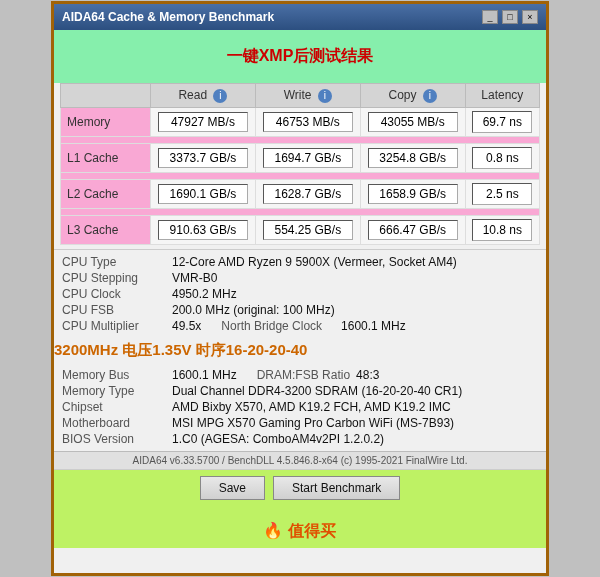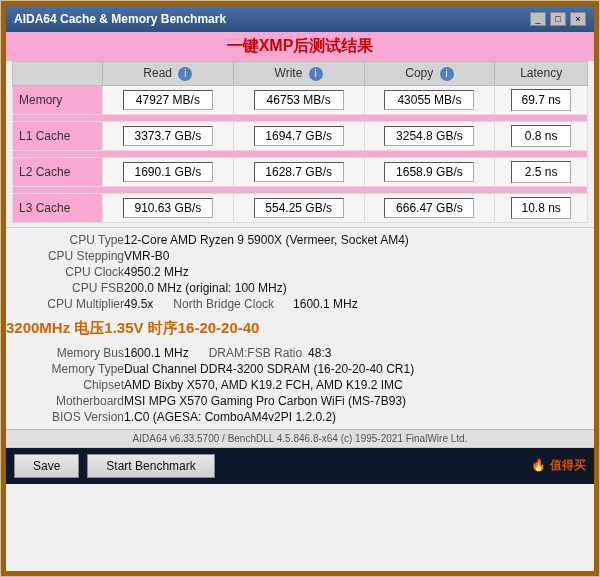--- a/index.html
+++ b/index.html
@@ -7,24 +7,24 @@
       width: 600px;
       height: 577px;
       font-family: "Segoe UI", Arial, sans-serif;
       font-size: 12px;
       background: #c0c0c0;
       display: flex;
       align-items: center;
       justify-content: center;
     }
     .window {
-      width: 598px;
+      width: 498px;
       height: 575px;
       background: #f0f0f0;
-      border: 5px solid #a16207;
+      border: 3px solid #a16207;
       display: flex;
       flex-direction: column;
     }
     .title-bar {
       background: linear-gradient(to bottom, #4a6fa5, #2c4f80);
       color: white;
       padding: 4px 8px;
       display: flex;
       align-items: center;
       justify-content: space-between;
@@ -45,23 +45,23 @@
       background: #c0c0c0;
       border: 1px solid #888;
       font-size: 9px;
       display: flex;
       align-items: center;
       justify-content: center;
       cursor: pointer;
       color: #000;
     }
     .banner {
-      background: #f9a8d4;
-      text-align: center;
-      padding: 4px 0;
+      background: #86efac;
+      text-align: center;
+      padding: 16px 0;
       color: #cc0000;
       font-size: 16px;
       font-weight: bold;
       flex-shrink: 0;
     }
     .bench-table {
       width: 100%;
       border-collapse: collapse;
       flex-shrink: 0;
     }
@@ -130,21 +130,20 @@
     .info-row {
       display: flex;
       padding: 1px 0;
       font-size: 12px;
       align-items: center;
     }
     .info-label {
       width: 110px;
       color: #555;
       flex-shrink: 0;
-      text-align: right;
     }
     .info-value {
       color: #111;
       flex: 1;
     }
     .highlight-banner {
       background: #f0f0f0;
       text-align: left;
       padding: 3px 0;
       color: #cc6600;
@@ -157,25 +156,26 @@
       font-size: 10px;
       color: #555;
       text-align: center;
       border-top: 1px solid #bbb;
       flex-shrink: 0;
     }
     .footer-bar {
       display: flex;
       padding: 6px 8px;
       gap: 21px;
-      background: #0f172a;
+      background: #bef264;
       border-top: 1px solid #ccc;
       flex-shrink: 0;
       align-items: center;
       justify-content: space-between;
+      flex-direction: column;
     }
     .footer-left {
       display: flex;
       gap: 8px;
     }
     .footer-right {
       display: flex;
       align-items: center;
       gap: 6px;
       color: #cc0000;
@@ -185,21 +185,21 @@
     .btn {
       background: linear-gradient(to bottom, #e8e8e8, #d0d0d0);
       border: 1px solid #888;
       padding: 4px 18px;
       font-size: 12px;
       cursor: pointer;
       color: #111;
     }
     .watermark {
       color: #e05000;
-      font-size: 12px;
+      font-size: 16px;
       text-align: center;
     }
     .section-divider {
       height: 6px;
       background: #f0f0f0;
     }
   </style>
 </head>
 <body>
 

